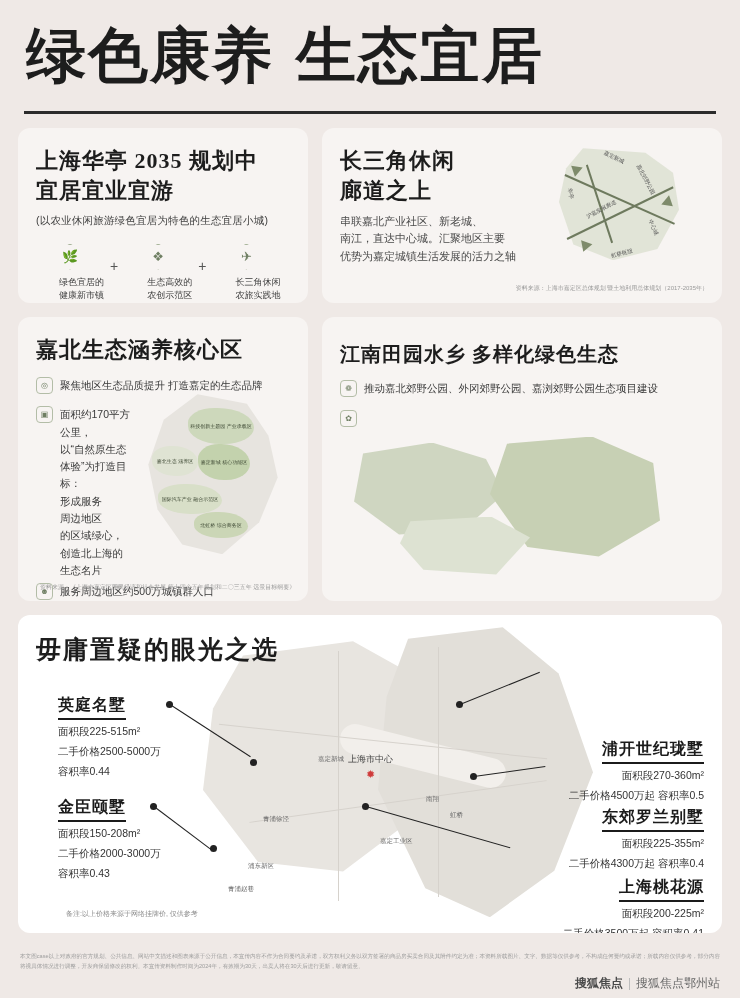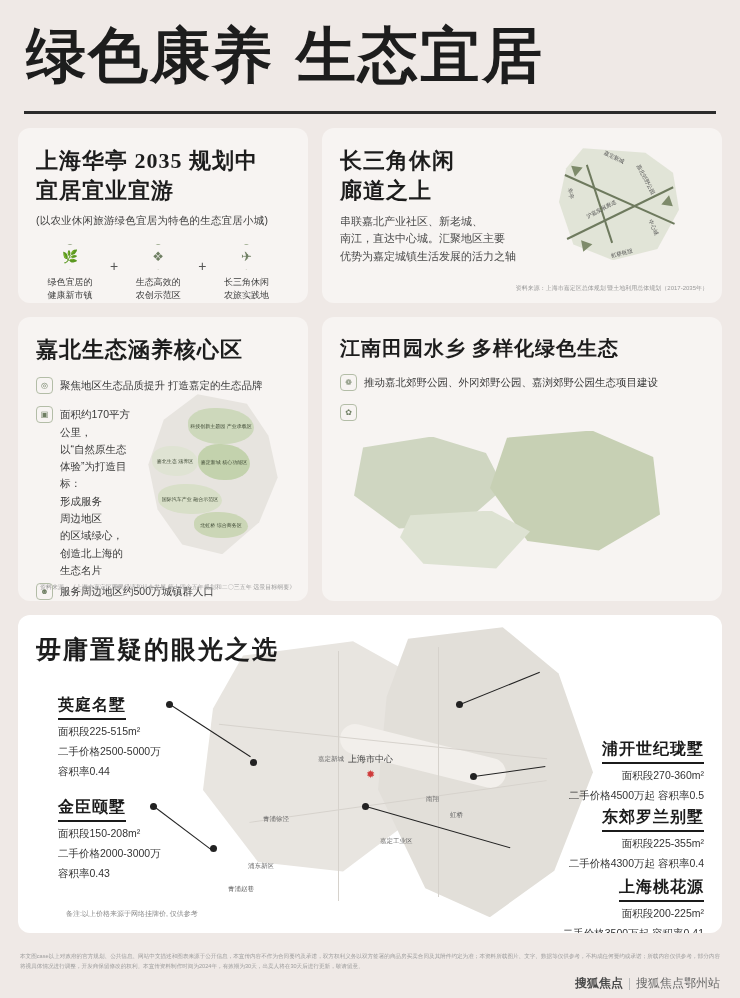--- a/index.html
+++ b/index.html
@@ -49,21 +49,21 @@
     overflow: hidden;
   }
   .card h2 {
     font-family: Liberation Serif, serif;
     font-size: 22px;
     font-weight: bold;
     line-height: 1.35;
     color: #1d1d1d;
     letter-spacing: 1px;
   }
-  .card h2.small { font-size: 20px; }
+  .card h2.small { font-size: 20px; margin-top: 6px; }
   .sub {
     font-size: 11px;
     line-height: 1.6;
     color: #4a4a4a;
     margin-top: 7px;
   }
 
   
   .c-plan { width: 290px; height: 175px; }
   .c-corridor { flex: 1; height: 175px; }
@@ -101,20 +101,21 @@
     content: "";
     position: absolute;
     inset: 0;
     border: 1px solid #a9b59c;
     clip-path: polygon(50% 0%, 93% 25%, 93% 75%, 50% 100%, 7% 75%, 7% 25%);
   }
   .three .lbl {
     font-size: 9px;
     line-height: 1.5;
     color: #3d3d3d;
+    text-align: right;
   }
 
   
   .corridor-wrap { display: flex; }
   .corridor-text { width: 205px; }
   .corridor-art {
     flex: 1;
     position: relative;
     height: 135px;
   }

